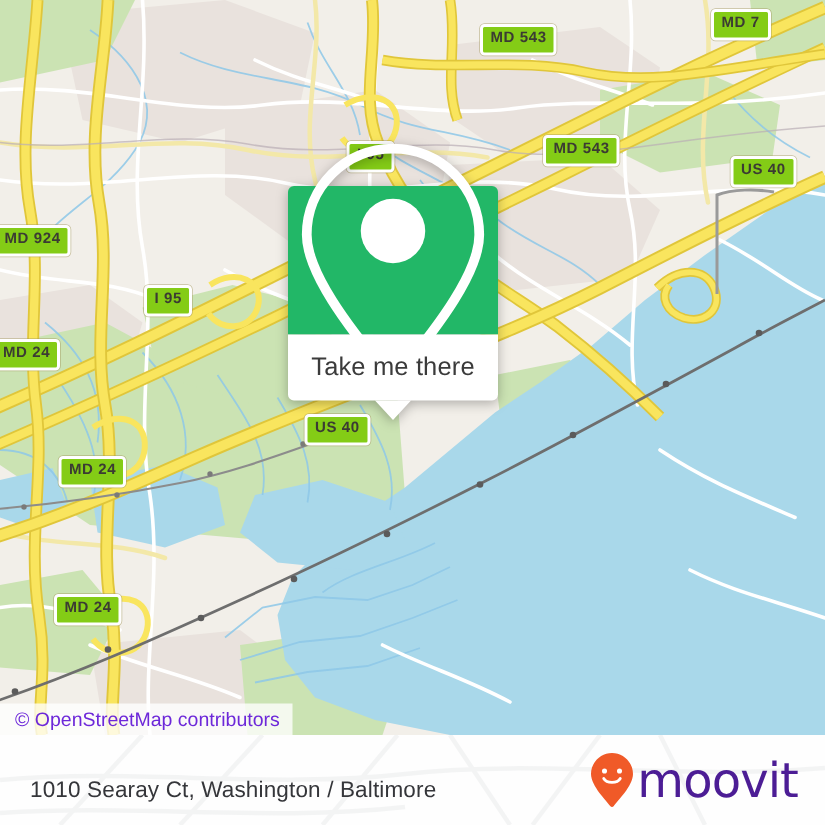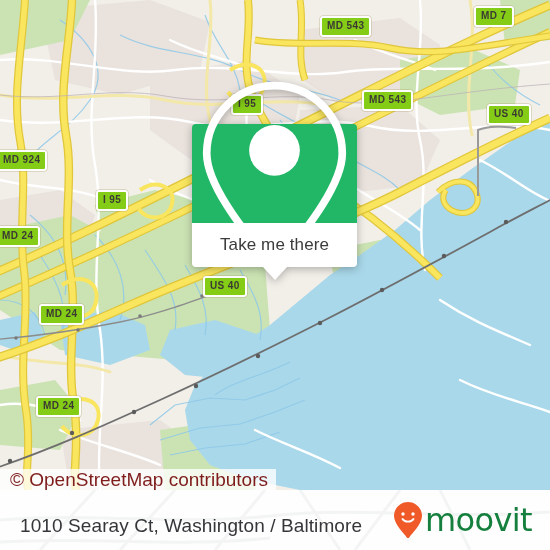--- a/index.html
+++ b/index.html
@@ -30,28 +30,28 @@
     box-shadow:0 0 0 .5px rgba(160,150,90,.55);
     font-family:"Liberation Sans", sans-serif;
   }
 
   
   .attrib{
     position:absolute;left:0;top:469px;
     height:21px;line-height:21px;
     padding:0 8px 0 10px;
     background:rgba(255,255,255,.78);
-    color:#7f1d1d;font-size:19px;
+    color:#6d28d9;font-size:13px;
     white-space:nowrap;
     font-family:"Liberation Sans", sans-serif;
   }
 
   
   .callout{
-    position:absolute;left:192px;top:124px;width:165px;
+    position:absolute;left:192px;top:124px;width:140px;
     filter:drop-shadow(0 2px 4px rgba(0,0,0,.28));
   }
   .callout-top{
     background:#22b767;
     border-radius:4px 4px 0 0;
     height:99px;
     display:flex;align-items:center;justify-content:center;
   }
   .callout-bottom{
     background:#ffffff;
@@ -80,27 +80,27 @@
     display:flex;align-items:center;justify-content:space-between;
     box-sizing:border-box;padding:0 18px 0 20px;
     overflow:hidden;
   }
   .bottombar-bg{
     position:absolute;left:0;top:0;width:550px;height:60px;
     opacity:.10;pointer-events:none;
   }
   .address{
     position:relative;z-index:2;
-    color:#35363a;font-size:19px;letter-spacing:.1px;white-space:nowrap;
+    color:#35363a;font-size:15px;letter-spacing:.1px;white-space:nowrap;
     font-family:"Liberation Sans", sans-serif;
     margin-top:12px;
   }
   .brand{position:relative;z-index:2;display:flex;align-items:center;gap:2px;}
   .brand-word{
-    color:#15803d;font-size:32px;line-height:1;letter-spacing:-.6px;
+    color:#4c1d95;font-size:32px;line-height:1;letter-spacing:-.6px;
     font-family:"DejaVu Sans", sans-serif;font-weight:400;
   }
 </style>
 </head>
 <body>
 
 <div class="app">
 
   <div class="map">
     <svg viewBox="0 0 550 490" preserveAspectRatio="none">

